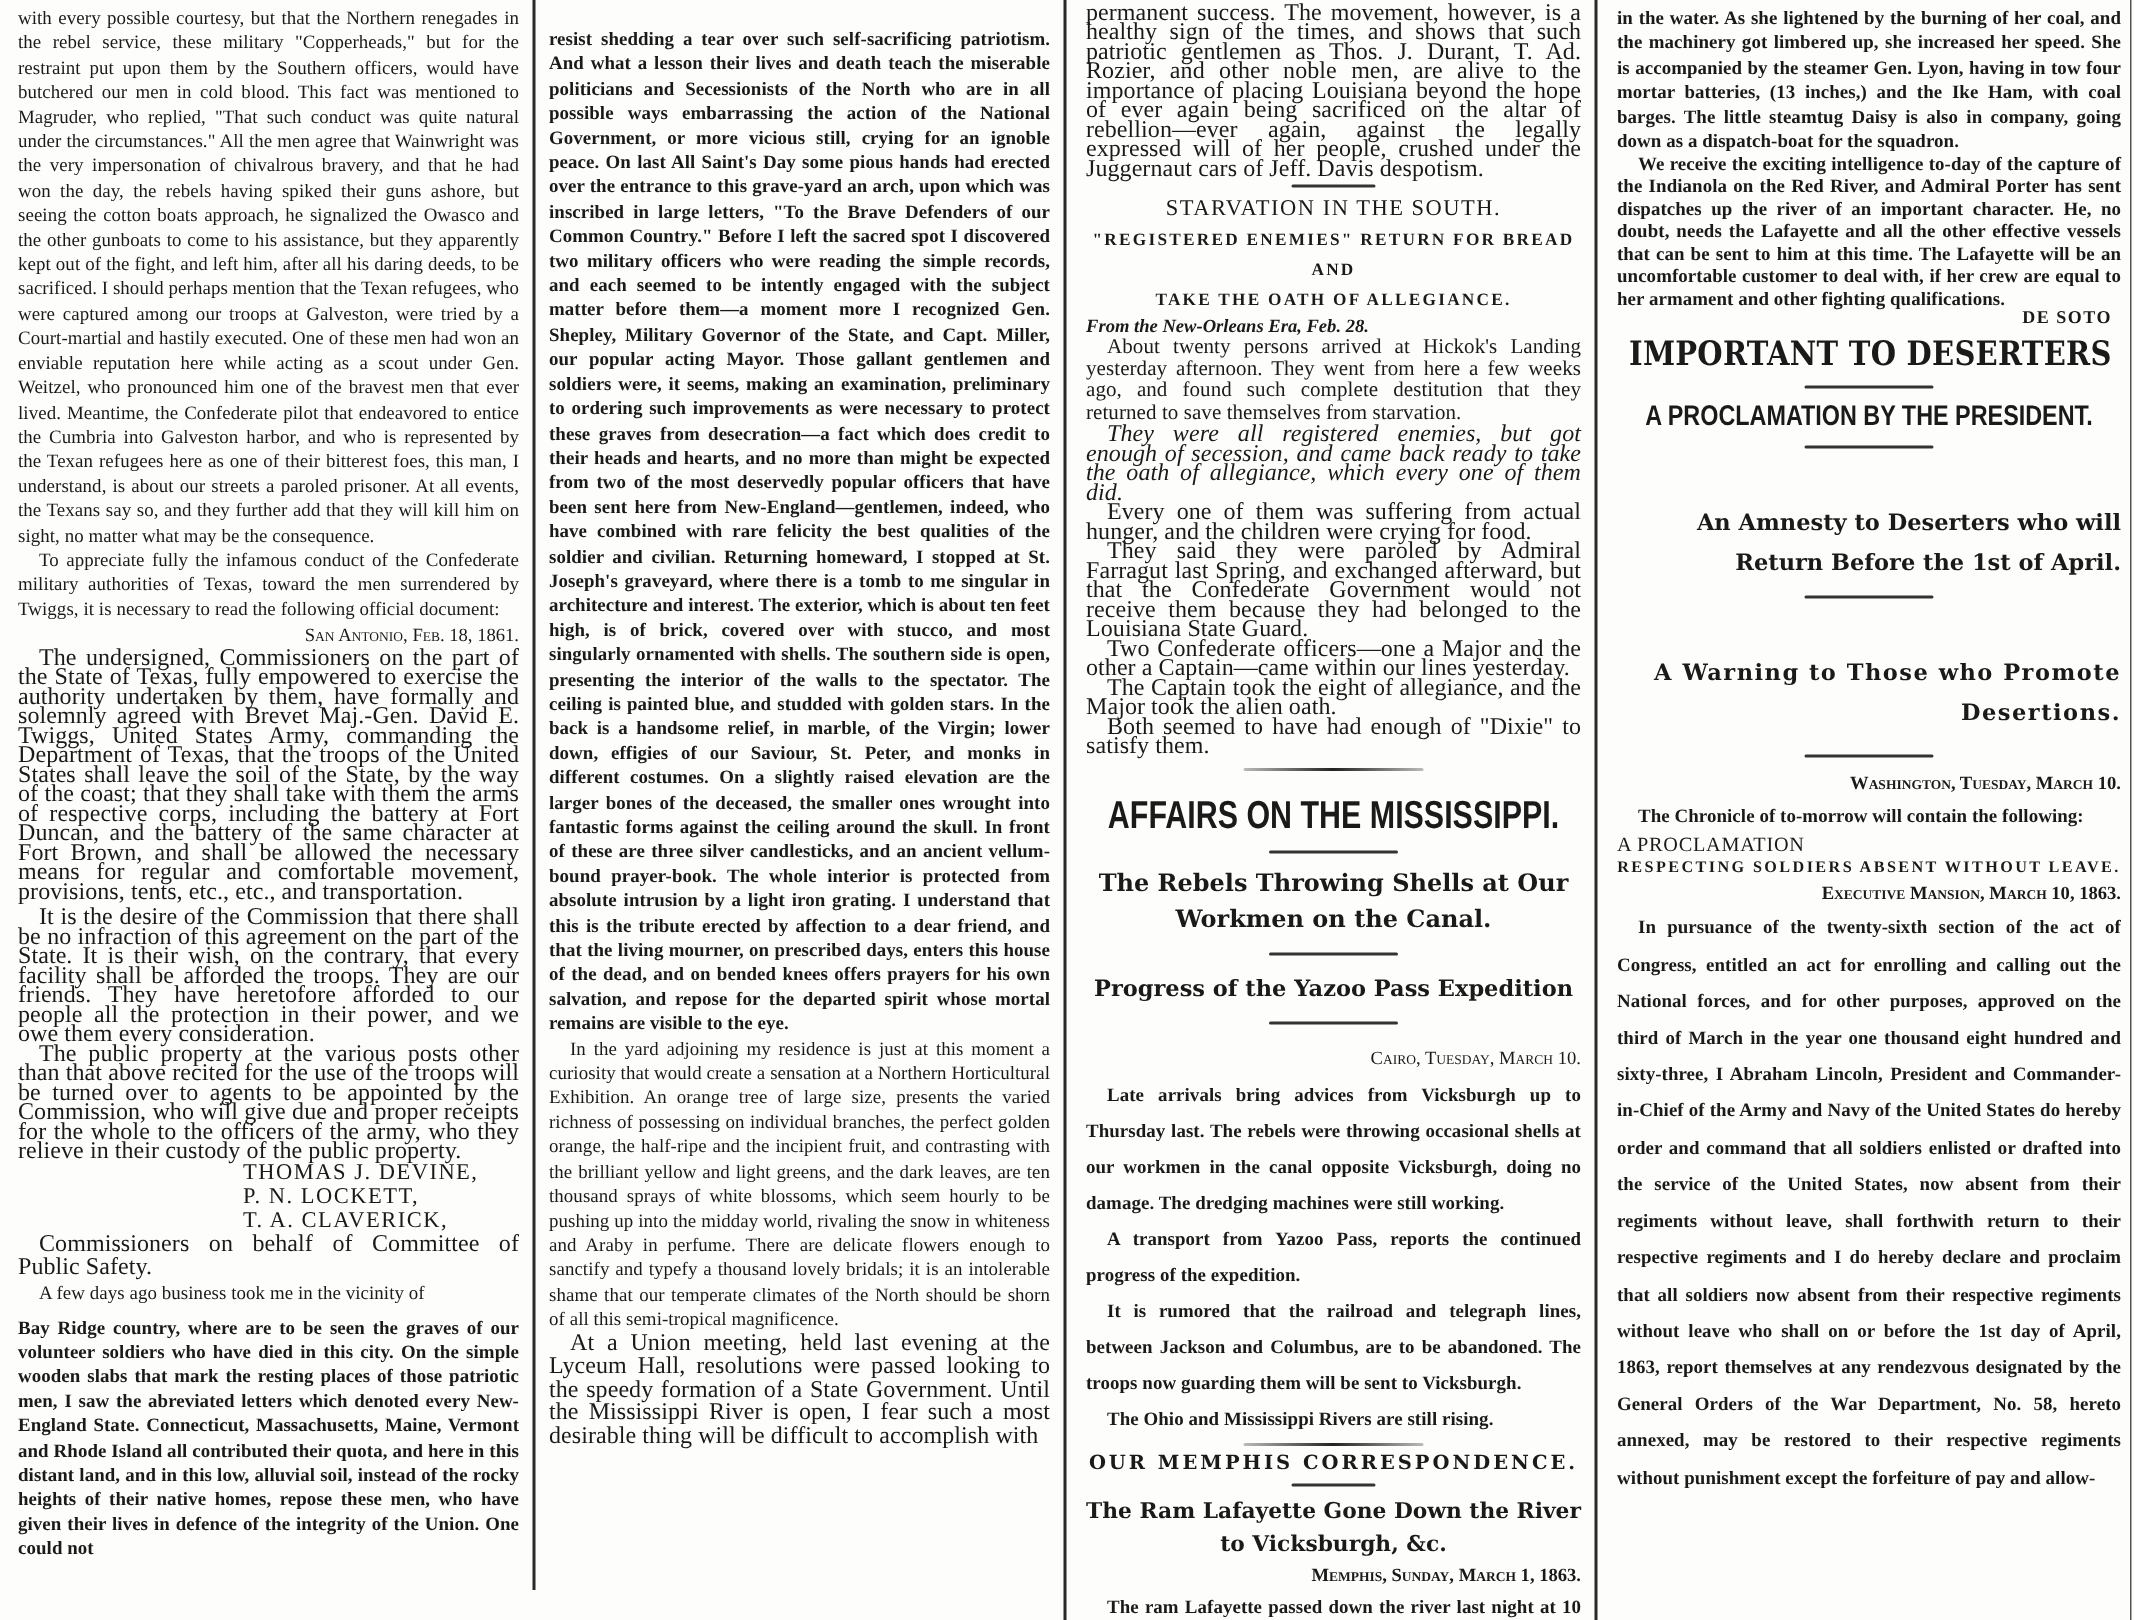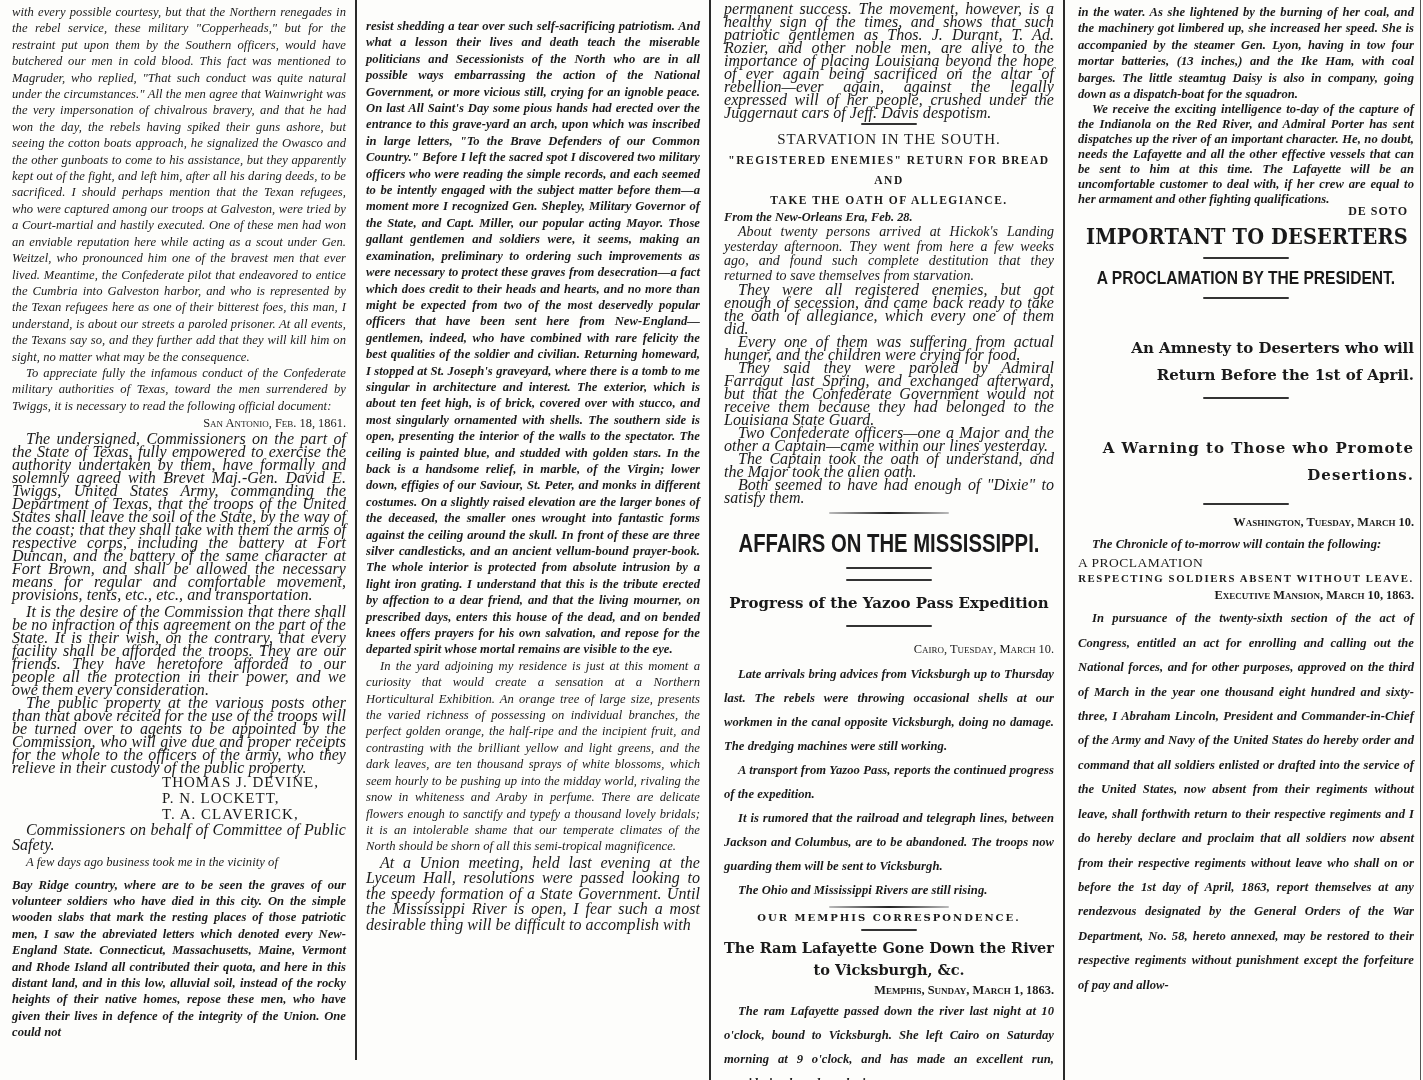--- a/index.html
+++ b/index.html
@@ -9,34 +9,34 @@
   .col { position:absolute; top:0; height:1080px; overflow:hidden; box-sizing:border-box; }
   .col1 { left:2px;   width:350px; padding:4px 6px 0 10px; }
   .col2 { left:356px; width:350px; padding:18px 6px 0 10px; }
   .col3 { left:712px; width:348px; padding:2px 6px 0 12px; }
   .col4 { left:1066px; width:354px; padding:4px 6px 0 12px; }
   .rule { position:absolute; top:0; width:2px; background:#2a2a2a; }
   .r1 { left:355px; height:1060px; }
   .r2 { left:709px; height:1080px; }
   .r3 { left:1063px; height:1080px; }
   .r4 { left:1420px; height:1080px; width:1px; background:#555; }
-  p { margin:0; text-align:justify; text-indent:14px; font-size:12.6px; line-height:16.4px; letter-spacing:0.05px;font-style:italic; }
+  p { margin:0; text-align:justify; text-indent:14px; font-size:12.6px; line-height:16.4px; letter-spacing:0.05px; }
   p.tight { font-size:16px; line-height:13px; }
   p.bold { font-weight:bold; }
   p.noindent { text-indent:0; }
   .dateline { text-align:right; font-size:12.4px; line-height:16px; margin:1px 0; font-variant:small-caps; }
   .sig { padding-left:150px; font-size:15px; line-height:16px; letter-spacing:1px; font-family:"Liberation Serif", serif; }
   .head-small { text-align:center; font-size:15px; font-weight:normal; letter-spacing:1px; margin:6px 0 2px; }
   .head-caps-sm { text-align:center; font-size:11.5px; font-weight:bold; letter-spacing:1.5px; line-height:20px; }
   .source { text-align:left; font-style:italic; font-weight:bold; font-size:12.4px; }
   .big-cond { text-align:center; font-family:"Liberation Sans", "DejaVu Sans", sans-serif; font-weight:bold;
               font-size:26px; letter-spacing:0px; transform:scaleX(0.78); transform-origin:center; white-space:nowrap; margin:14px -30px 6px; }
   .head-bold { text-align:center; font-family:"DejaVu Serif", serif; font-weight:bold; font-size:16px; line-height:24px; }
   .head-bold2 { text-align:center; font-family:"DejaVu Serif", serif; font-weight:bold; font-size:14.5px; line-height:22px; }
-  .head-caps-md { text-align:center; font-family:"DejaVu Serif", serif; font-weight:bold; font-size:10px; letter-spacing:2px; }
+  .head-caps-md { text-align:center; font-family:"DejaVu Serif", serif; font-weight:bold; font-size:13px; letter-spacing:2px; }
   .sep { width:86px; height:2px; background:#333; margin:8px auto; border-radius:1px; }
   .sep.short { width:56px; }
   .sep.ornament { width:120px; height:2px; background:linear-gradient(90deg,#bbb,#222,#bbb); }
   .imp-title { text-align:center; font-family:"DejaVu Serif", serif; font-weight:bold; font-size:22.5px;
                transform:scaleX(0.86); white-space:nowrap; margin:4px -18px 2px; letter-spacing:0.2px; }
   .proc-title { text-align:center; font-family:"Liberation Sans", sans-serif; font-weight:bold; font-size:19px;
                 transform:scaleX(0.82); white-space:nowrap; margin:0 -20px; }
   .sub-bold { text-align:right; font-family:"DejaVu Serif", serif; font-weight:bold; font-size:15px; line-height:27px;margin-top:36px; }
   .proclamation { text-align:left; font-size:13.5px; letter-spacing:0.5px; margin:1px 0; }
   .respecting { text-align:center; font-size:10.8px; font-weight:bold; letter-spacing:1.6px; }
@@ -80,25 +80,26 @@
     <div class="sep short" style="margin:4px auto"></div>
     <div class="head-small">STARVATION IN THE SOUTH.</div>
     <div class="head-caps-sm">"REGISTERED ENEMIES" RETURN FOR BREAD AND</div>
     <div class="head-caps-sm">TAKE THE OATH OF ALLEGIANCE.</div>
     <div class="source">From the New-Orleans Era, Feb. 28.</div>
     <p class="tight" style="font-size:14px;line-height:14.5px">About twenty persons arrived at Hickok's Landing yesterday afternoon. They went from here a few weeks ago, and found such complete destitution that they returned to save themselves from starvation.</p>
     <p class="tight" style="font-style:italic">They were all registered enemies, but got enough of secession, and came back ready to take the oath of allegiance, which every one of them did.</p>
     <p class="tight">Every one of them was suffering from actual hunger, and the children were crying for food.</p>
     <p class="tight">They said they were paroled by Admiral Farragut last Spring, and exchanged afterward, but that the Confederate Government would not receive them because they had belonged to the Louisiana State Guard.</p>
     <p class="tight">Two Confederate officers—one a Major and the other a Captain—came within our lines yesterday.</p>
-    <p class="tight">The Captain took the oath of understand, and the Major took the alien oath.</p>
+    <p class="tight">The Captain took the eight of allegiance, and the Major took the alien oath.</p>
     <p class="tight">Both seemed to have had enough of "Dixie" to satisfy them.</p>
     <div class="sep ornament" style="margin:8px auto 0"></div>
     <div class="big-cond">AFFAIRS ON THE MISSISSIPPI.</div>
     <div class="sep"></div>
+    <div class="head-bold">The Rebels Throwing Shells at Our Workmen on the Canal.</div>
     <div class="sep" style="margin:10px auto"></div>
     <div class="head-bold" style="font-size:15px">Progress of the Yazoo Pass Expedition</div>
     <div class="sep" style="margin:10px auto"></div>
     <div class="loose">
       <div class="dateline" style="line-height:24px">Cairo, Tuesday, March 10.</div>
       <p class="bold">Late arrivals bring advices from Vicksburgh up to Thursday last. The rebels were throwing occasional shells at our workmen in the canal opposite Vicksburgh, doing no damage. The dredging machines were still working.</p>
       <p class="bold">A transport from Yazoo Pass, reports the continued progress of the expedition.</p>
       <p class="bold">It is rumored that the railroad and telegraph lines, between Jackson and Columbus, are to be abandoned. The troops now guarding them will be sent to Vicksburgh.</p>
       <p class="bold">The Ohio and Mississippi Rivers are still rising.</p>
     </div>

